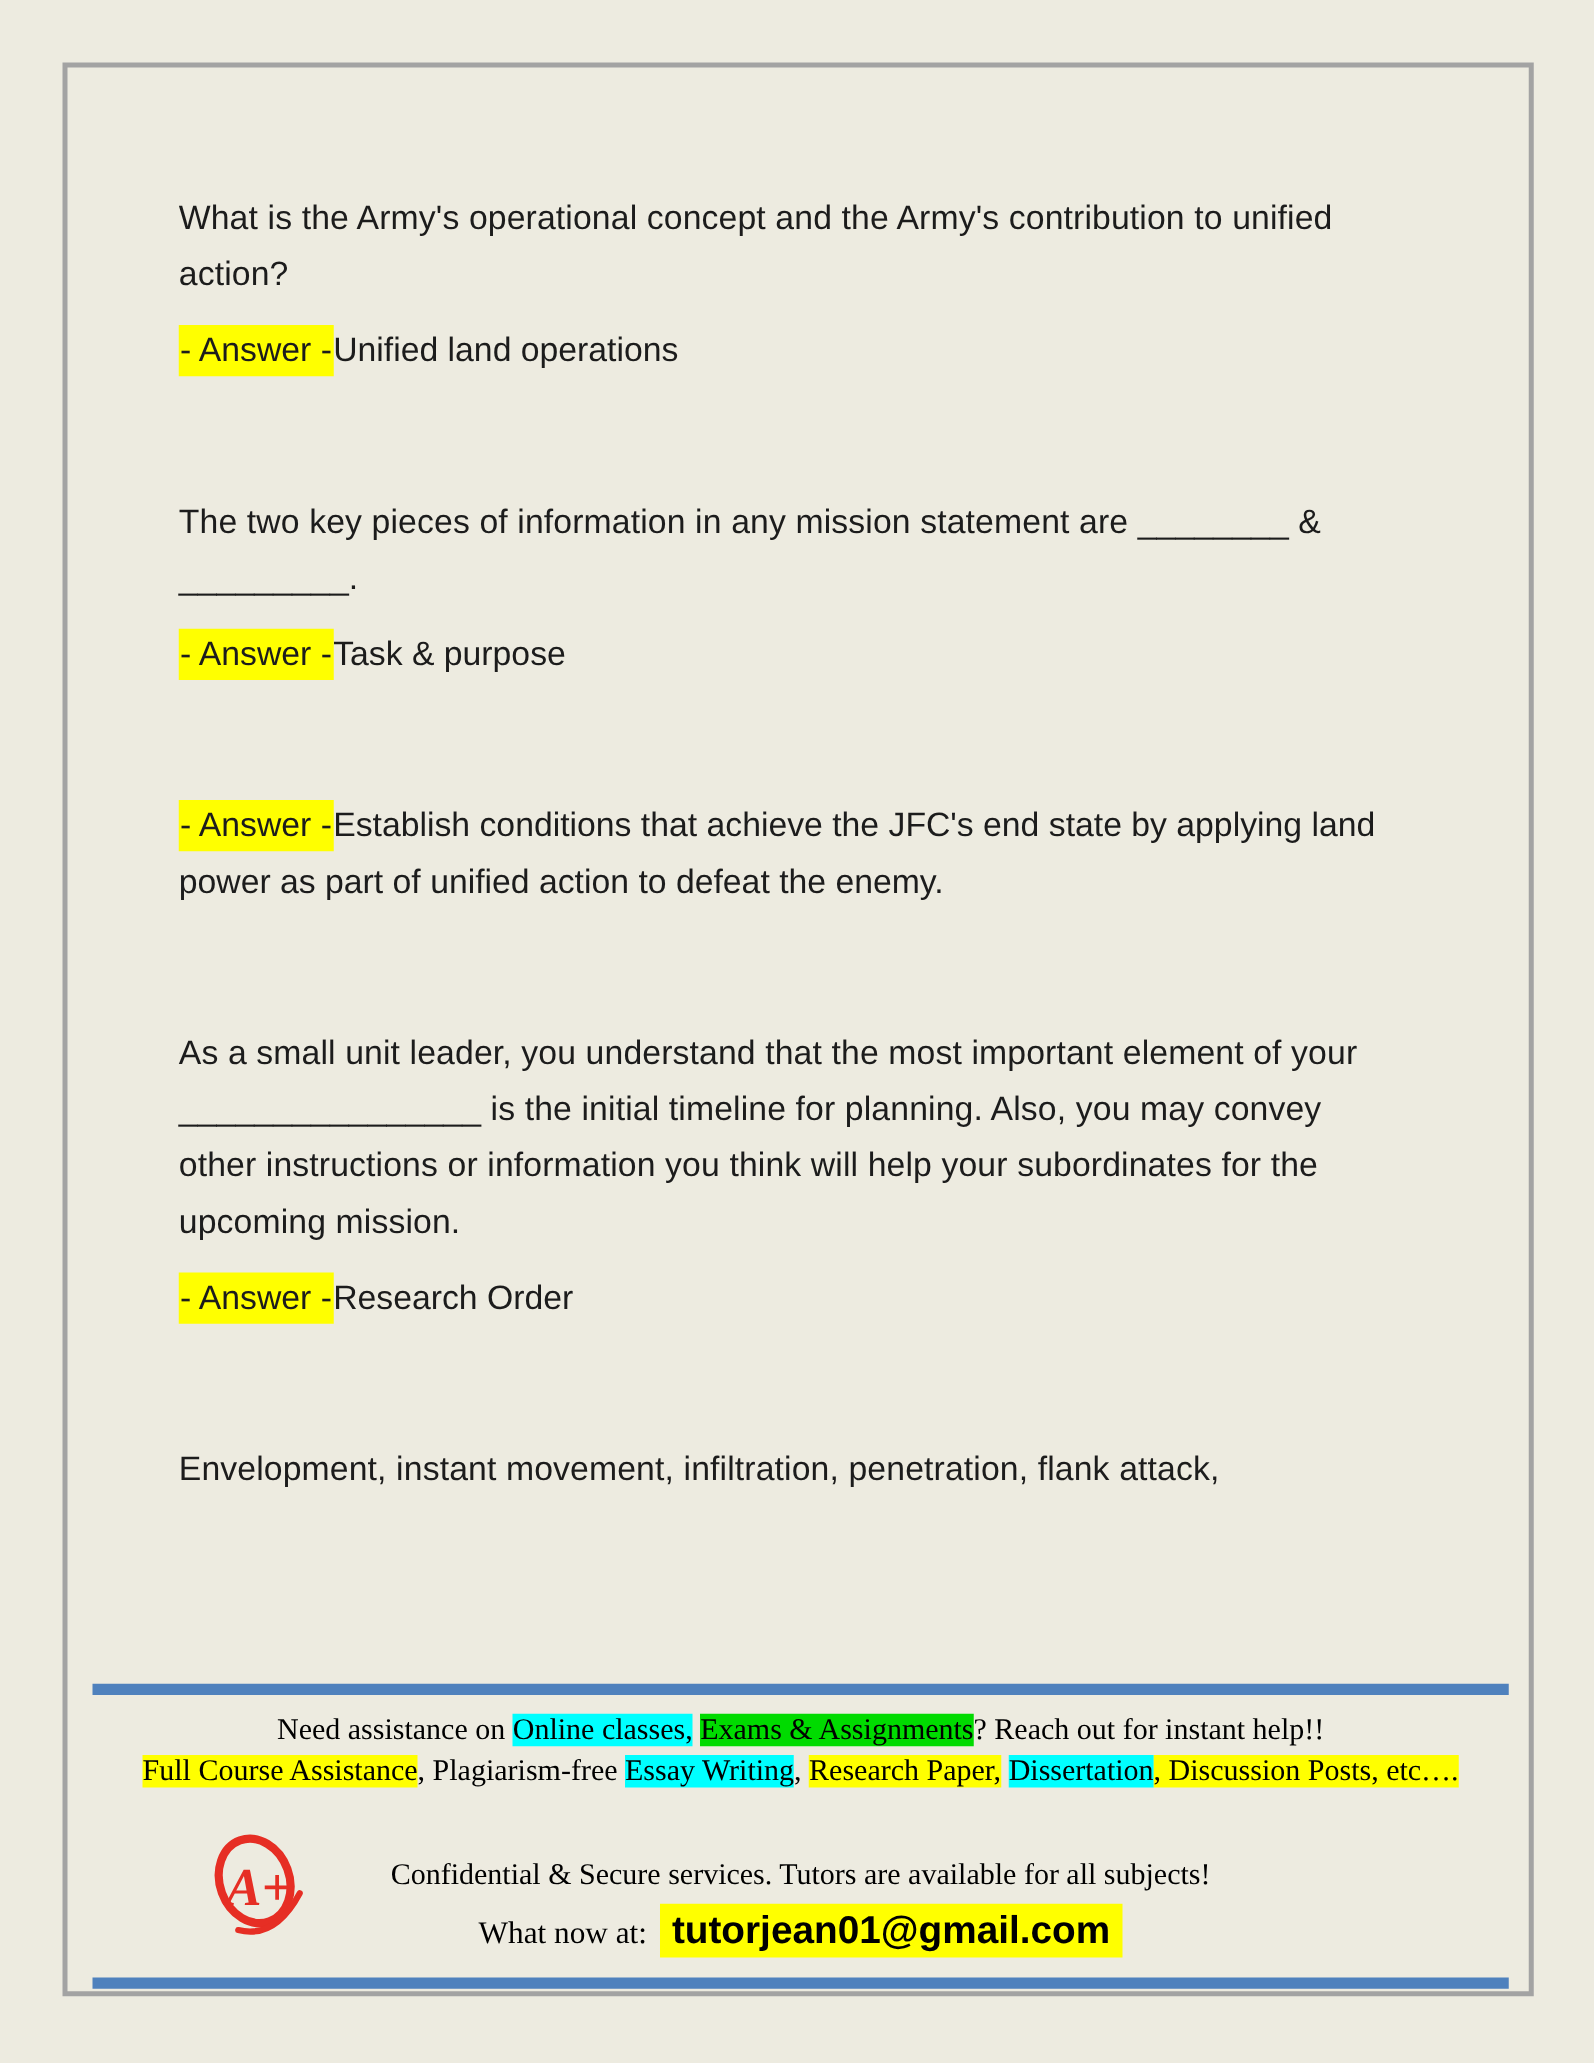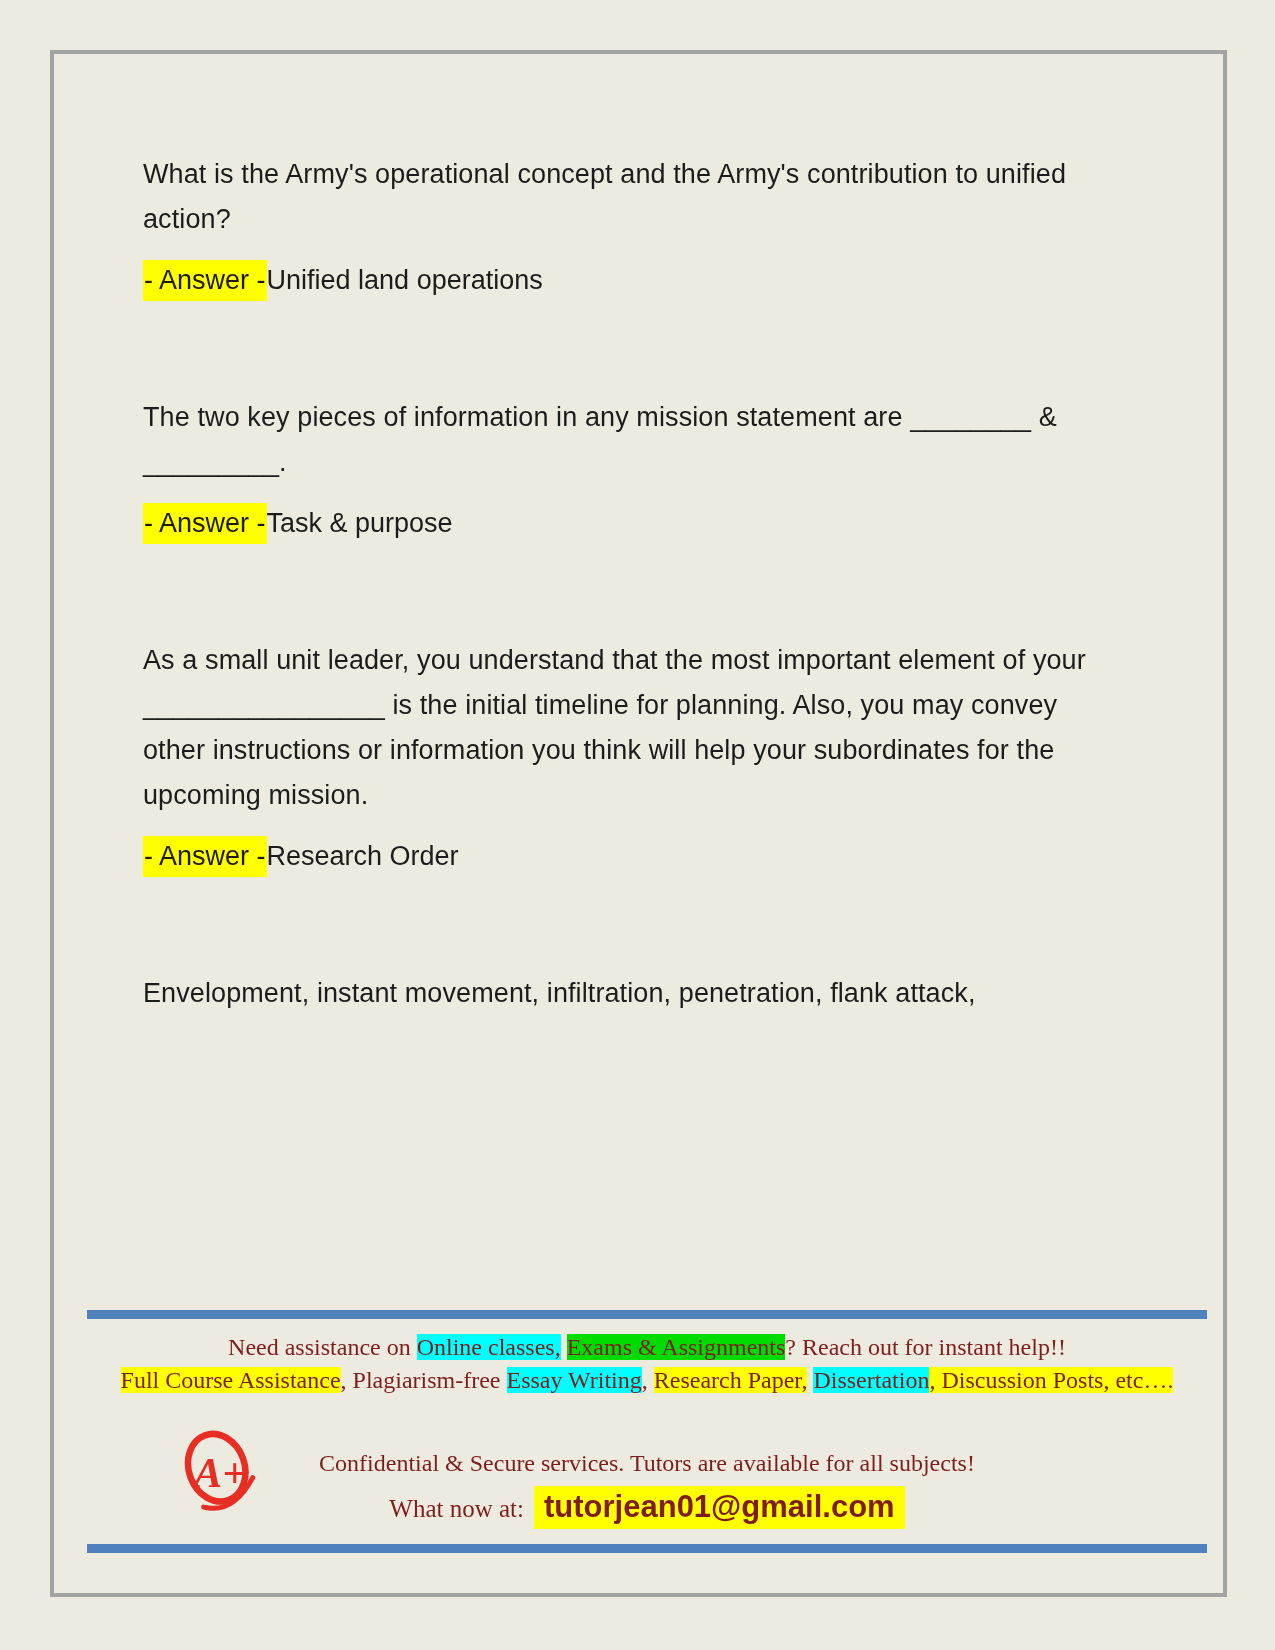--- a/index.html
+++ b/index.html
@@ -45,23 +45,23 @@
   .answer-label{
     background:var(--hl-yellow);
     padding:5px 1px 6px 1px;
   }
   .hl-yellow{background:var(--hl-yellow);}
   .hl-cyan{background:var(--hl-cyan);}
   .hl-green{background:var(--hl-green);}
   .hl-none{background:transparent;}
 
   .footer{
-    position:absolute;left:17px;right:0;bottom:0;height:283px;
+    position:absolute;left:4px;right:0;bottom:0;height:246px;
     font-family:"Liberation Serif", serif;
-    color:#7f1d1d;
+    color:#000000;
   }
   .divider{
     height:9px;background:var(--blue);
     margin:0 16px;
   }
   .divider-bottom{margin-top:13px;}
   .promo{
     margin:0;text-align:center;
     font-size:24px;line-height:33px;
   }
@@ -99,20 +99,21 @@
       <p class="question">What is the Army's operational concept and the Army's contribution to unified action?</p>
       <p class="answer"><span class="answer-label">- Answer -</span><span class="answer-text">Unified land operations</span></p>
     </div>
 
     <div class="qa-block">
       <p class="question">The two key pieces of information in any mission statement are ________ &amp; _________.</p>
       <p class="answer"><span class="answer-label">- Answer -</span><span class="answer-text">Task &amp; purpose</span></p>
     </div>
 
     <div class="qa-block">
+      <p class="answer"><span class="answer-label">- Answer -</span><span class="answer-text">Establish conditions that achieve the JFC's end state by applying land power as part of unified action to defeat the enemy.</span></p>
     </div>
 
     <div class="qa-block">
       <p class="question">As a small unit leader, you understand that the most important element of your ________________ is the initial timeline for planning. Also, you may convey other instructions or information you think will help your subordinates for the upcoming mission.</p>
       <p class="answer"><span class="answer-label">- Answer -</span><span class="answer-text">Research Order</span></p>
     </div>
 
     <div class="qa-block">
       <p class="question">Envelopment, instant movement, infiltration, penetration, flank attack,</p>
     </div>

